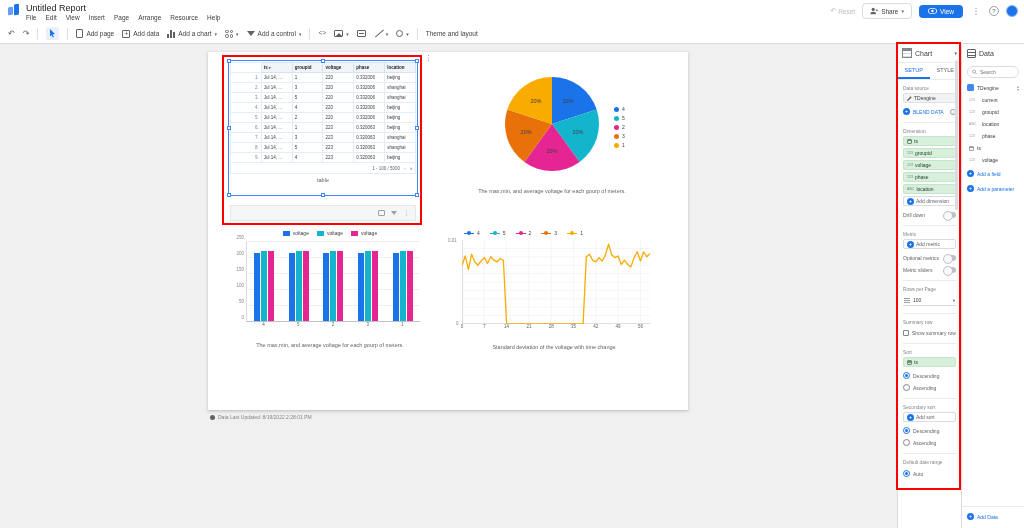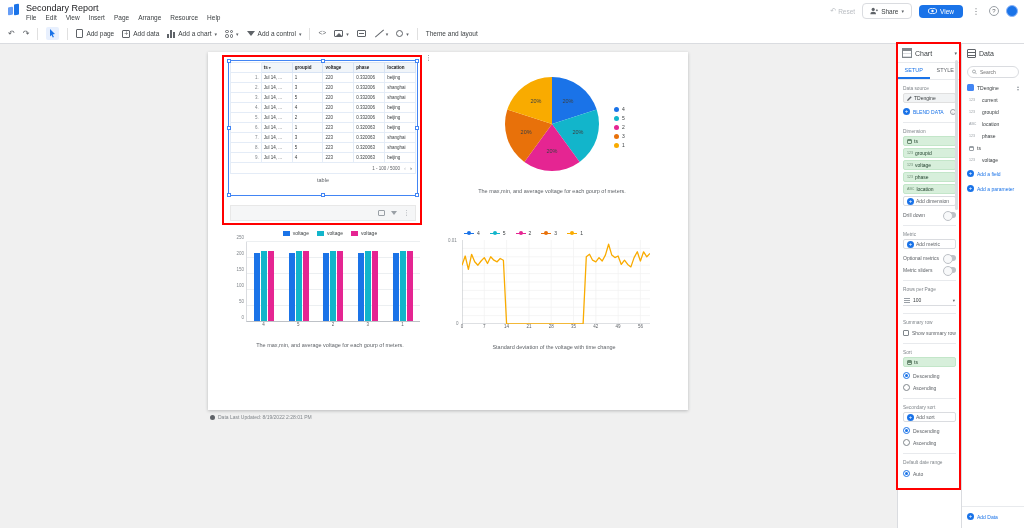--- a/index.html
+++ b/index.html
@@ -169,21 +169,21 @@
 </head>
 <body>
 
 <div id="app">
 
   <div class="app-header">
     <div class="logo">
         <i class="b1"></i>
         <i class="b2"></i>
       </div>
-    <div class="report-title">Secondary Report</div>
+    <div class="report-title">Untitled Report</div>
     <div class="menubar" id="menus">
         <span class="menu-item">File</span>
         <span class="menu-item">Edit</span>
         <span class="menu-item">View</span>
         <span class="menu-item">Insert</span>
         <span class="menu-item">Page</span>
         <span class="menu-item">Arrange</span>
         <span class="menu-item">Resource</span>
         <span class="menu-item">Help</span>
       </div>

